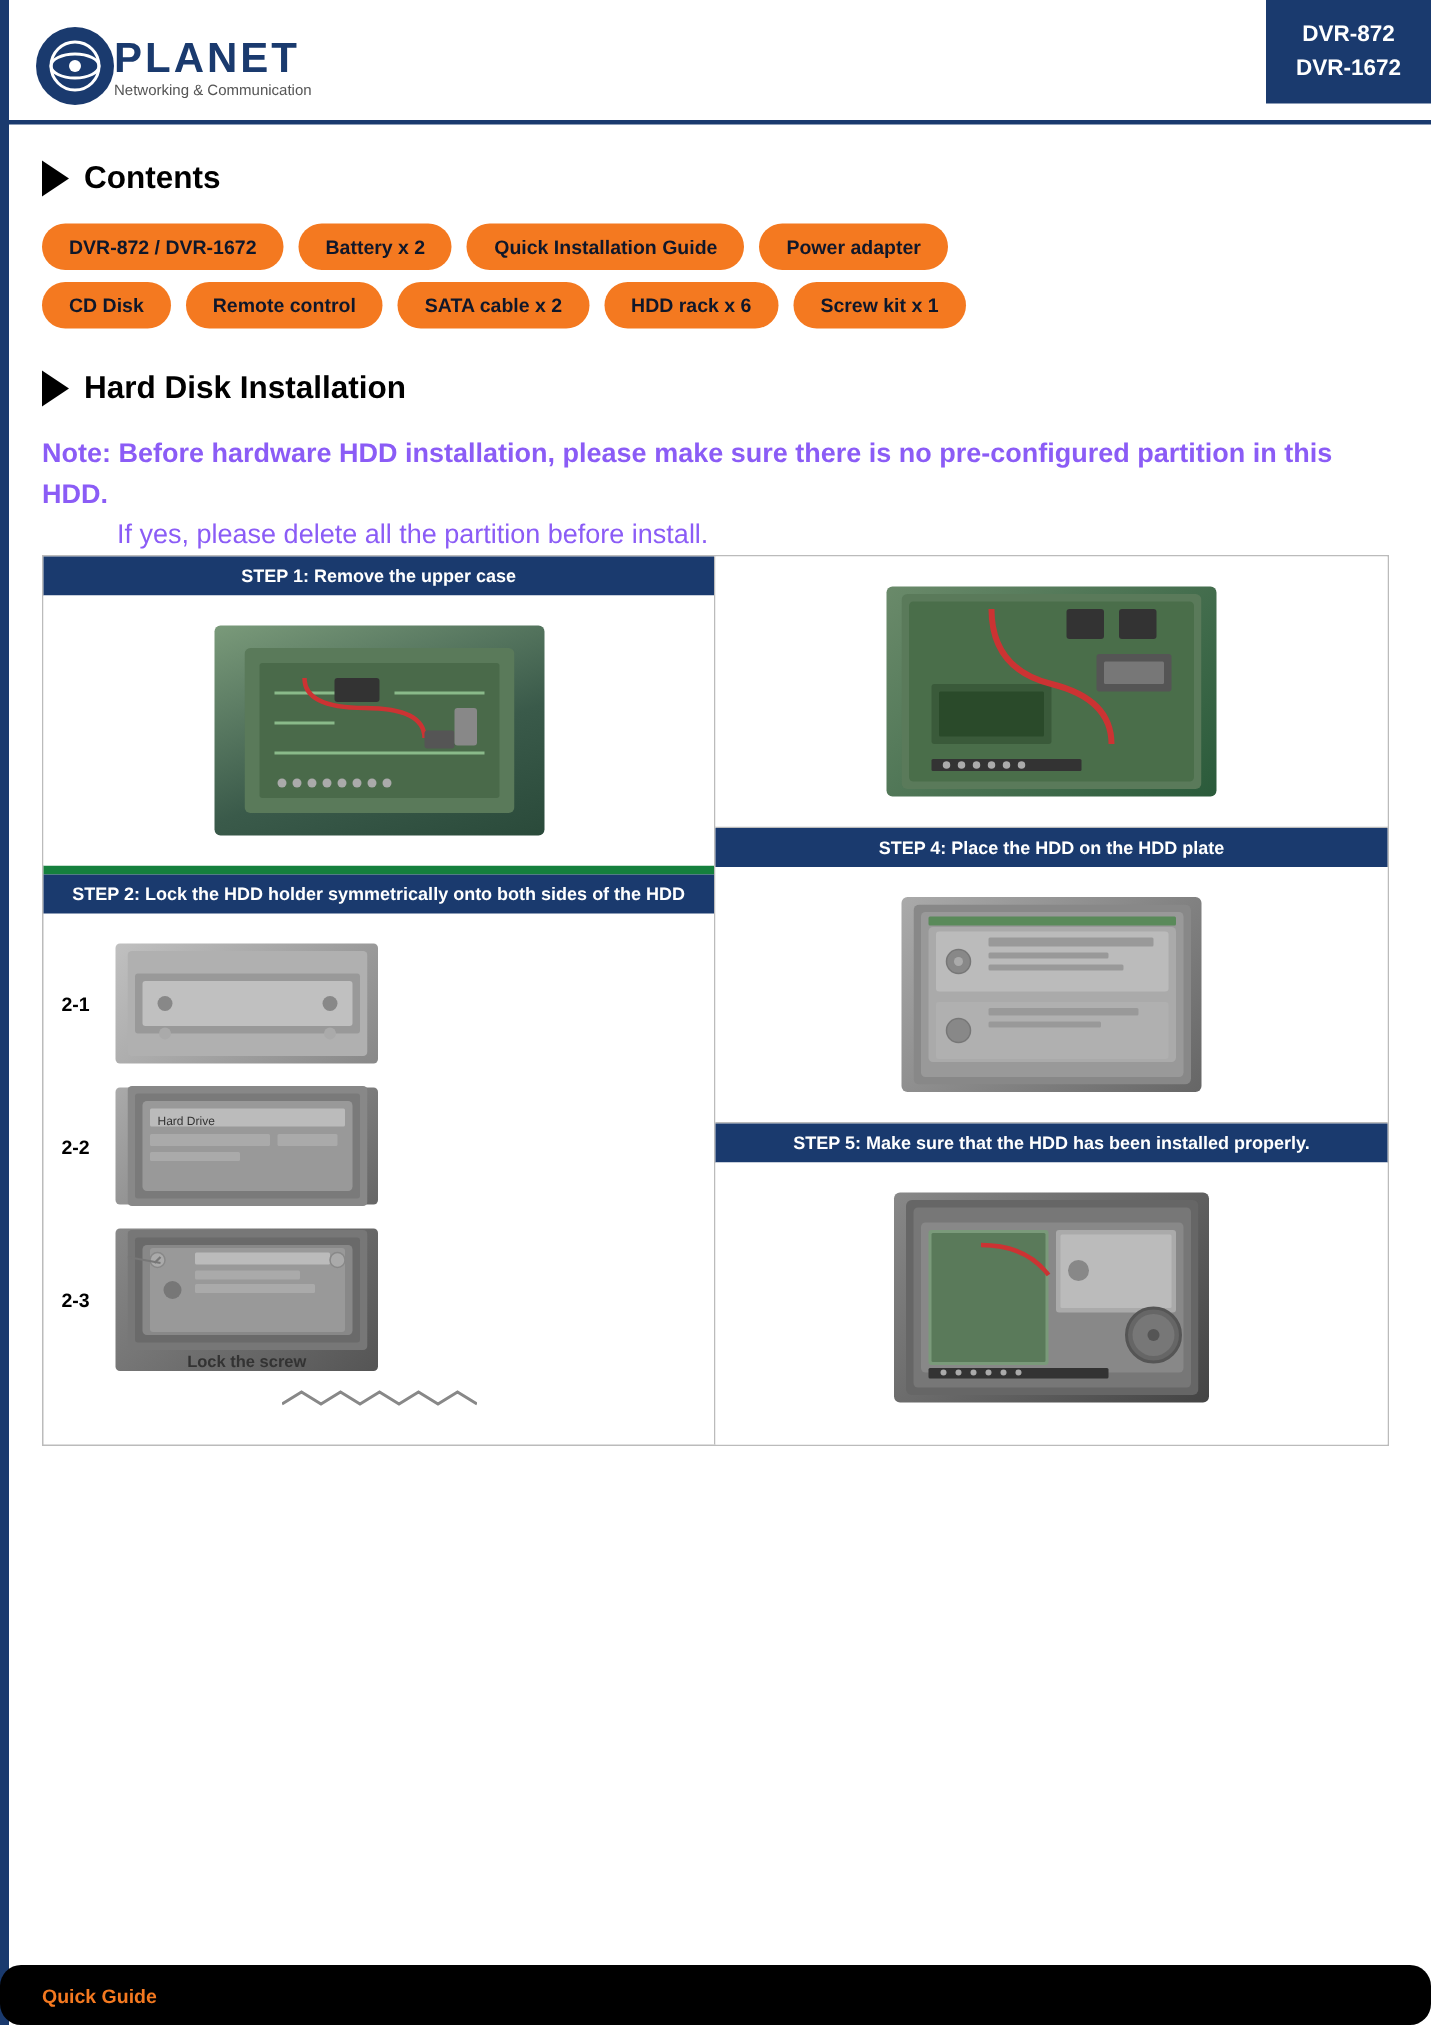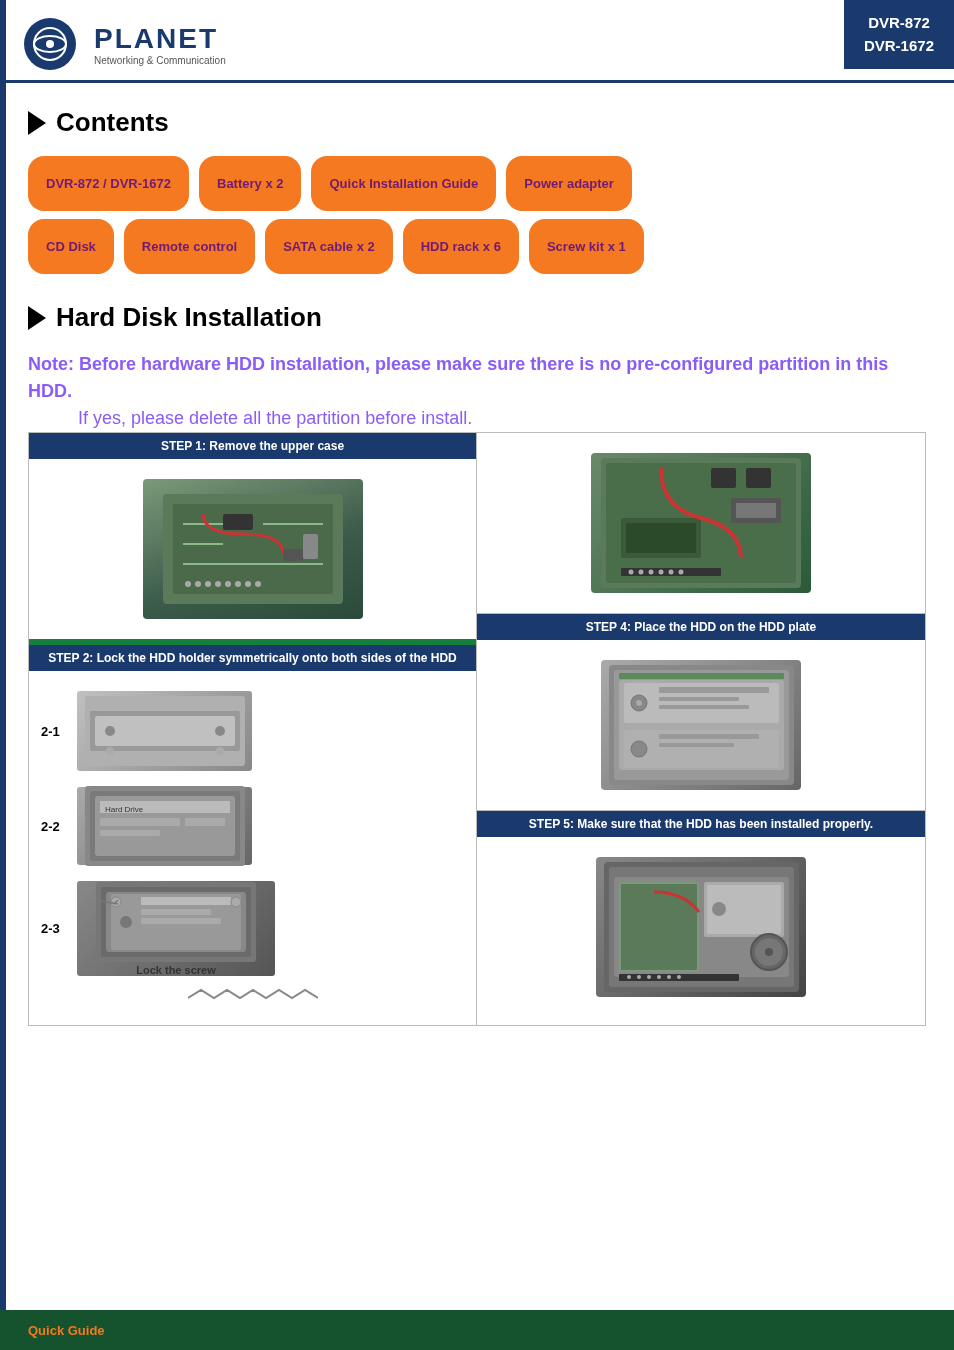--- a/index.html
+++ b/index.html
@@ -16,21 +16,21 @@
     .header {
       display: flex;
       align-items: center;
       padding: 18px 24px 0 24px;
       border-bottom: 3px solid #1a3a6e;
       padding-bottom: 10px;
     }
     .logo-area {
       display: flex;
       align-items: center;
-      gap: 18px;
+      gap: 0;
     }
     .logo-circle {
       width: 52px;
       height: 52px;
       border-radius: 50%;
       background: #1a3a6e;
       display: flex;
       align-items: center;
       justify-content: center;
       color: white;
@@ -79,21 +79,21 @@
     
     .main-content {
       padding: 24px 28px 0 28px;
     }
 
     
     .section-title {
       display: flex;
       align-items: center;
       gap: 10px;
-      font-size: 26px;
+      font-size: 21px;
       font-weight: 900;
       color: #000;
       margin-bottom: 18px;
     }
     .section-title .triangle {
       width: 0;
       height: 0;
       border-top: 12px solid transparent;
       border-bottom: 12px solid transparent;
       border-left: 18px solid #000;
@@ -105,22 +105,22 @@
       flex-direction: column;
       gap: 8px;
       margin-bottom: 28px;
     }
     .contents-row {
       display: flex;
       gap: 10px;
     }
     .content-item {
       background: #f47920;
-      color: #701a75;
-      padding: 20px 18px;
+      color: #0f172a;
+      padding: 8px 18px;
       border-radius: 16px;
       font-size: 13px;
       font-weight: bold;
       white-space: nowrap;
     }
 
     
     .note-text {
       font-size: 18px;
       color: #8b5cf6;
@@ -156,25 +156,26 @@
       text-align: center;
       margin-top: 4px;
     }
 
     
     .footer {
       position: absolute;
       bottom: 0;
       left: 0;
       right: 0;
-      background: #14532d;
+      background: #000000;
       height: 40px;
       display: flex;
       align-items: center;
       padding: 0 28px;
+      border-radius: 14px;
     }
     .footer-text {
       color: #f47920;
       font-size: 13px;
       font-weight: bold;
     }
 
     .sub-step-row {
       display: flex;
       align-items: center;
@@ -330,21 +331,21 @@
                 <text x="20" y="26" font-size="8" fill="#333">Hard Drive</text>
                 <rect x="15" y="32" width="80" height="8" rx="1" fill="#aaa"></rect>
                 <rect x="100" y="32" width="40" height="8" rx="1" fill="#aaa"></rect>
                 <rect x="15" y="44" width="60" height="6" rx="1" fill="#aaa"></rect>
               </svg>
             </div>
           </div>
 
           <div class="sub-step-row">
             <span class="step2-label">2-3</span>
-            <div style="width:198px; height:95px; background: linear-gradient(135deg, #888 0%, #555 100%); border-radius:3px; display:flex; align-items:center; justify-content:center; flex-direction:column;">
+            <div style="width:175px; height:95px; background: linear-gradient(135deg, #888 0%, #555 100%); border-radius:3px; display:flex; align-items:center; justify-content:center; flex-direction:column;">
               <svg width="160" height="80" viewBox="0 0 160 80">
                 <rect width="160" height="80" rx="3" fill="#777"></rect>
                 <rect x="5" y="5" width="150" height="70" rx="2" fill="#6a6a6a"></rect>
                 <rect x="10" y="10" width="140" height="60" rx="3" fill="#888"></rect>
 
                 <rect x="15" y="12" width="130" height="56" rx="2" fill="#999"></rect>
                 <circle cx="30" cy="40" r="6" fill="#777"></circle>
                 <rect x="45" y="15" width="90" height="8" rx="1" fill="#bbb"></rect>
                 <rect x="45" y="27" width="70" height="6" rx="1" fill="#aaa"></rect>
                 <rect x="45" y="36" width="80" height="6" rx="1" fill="#aaa"></rect>

